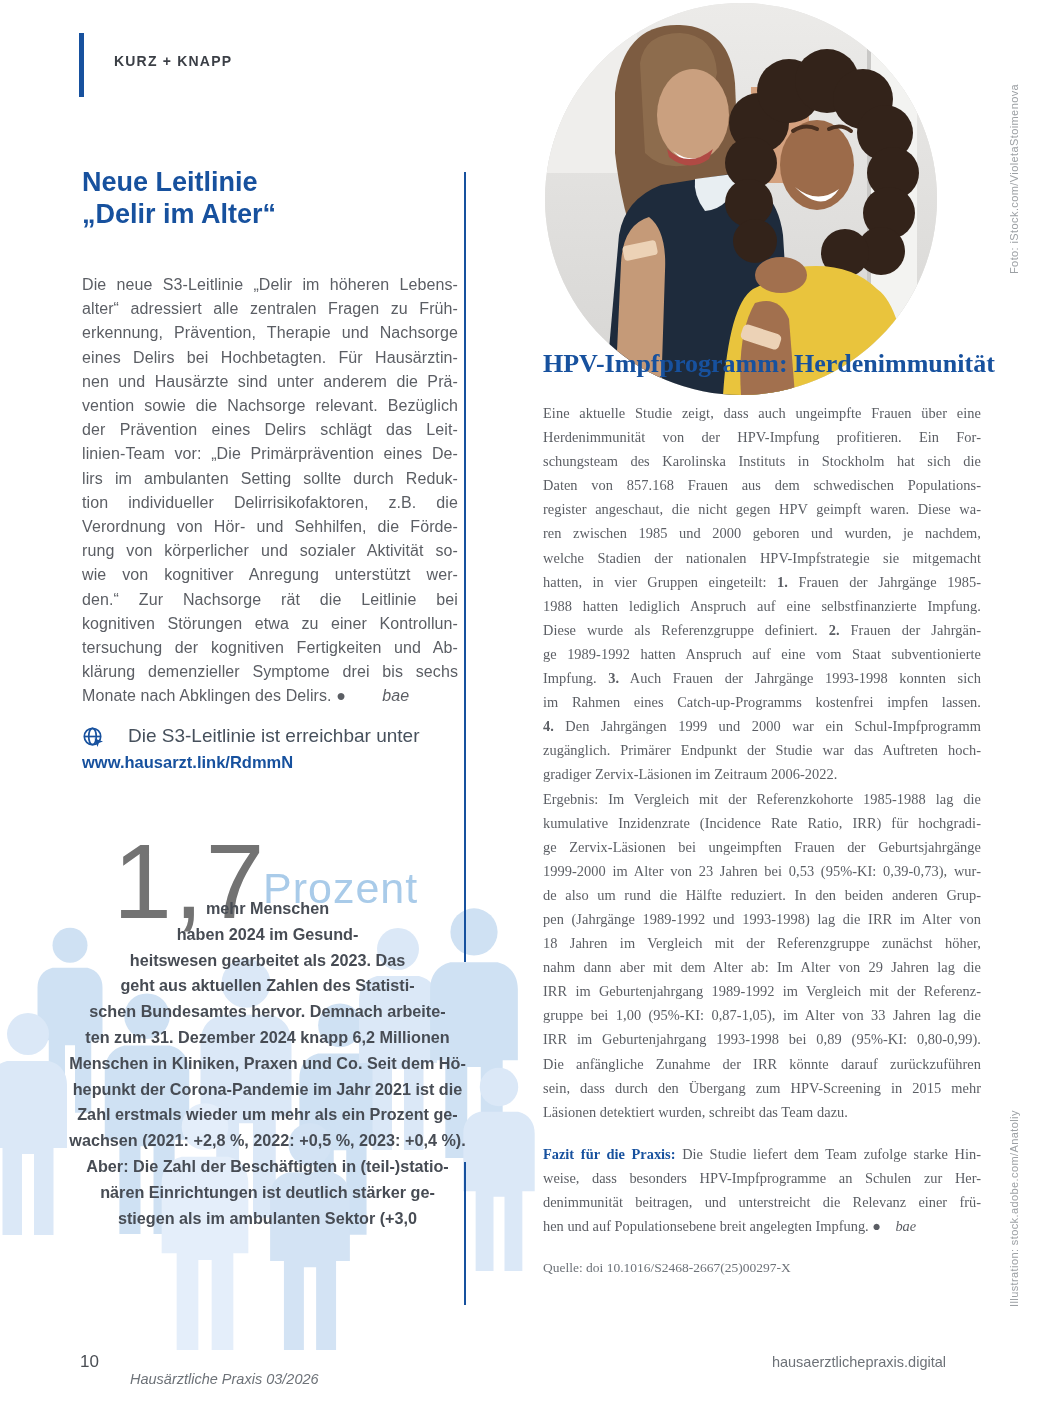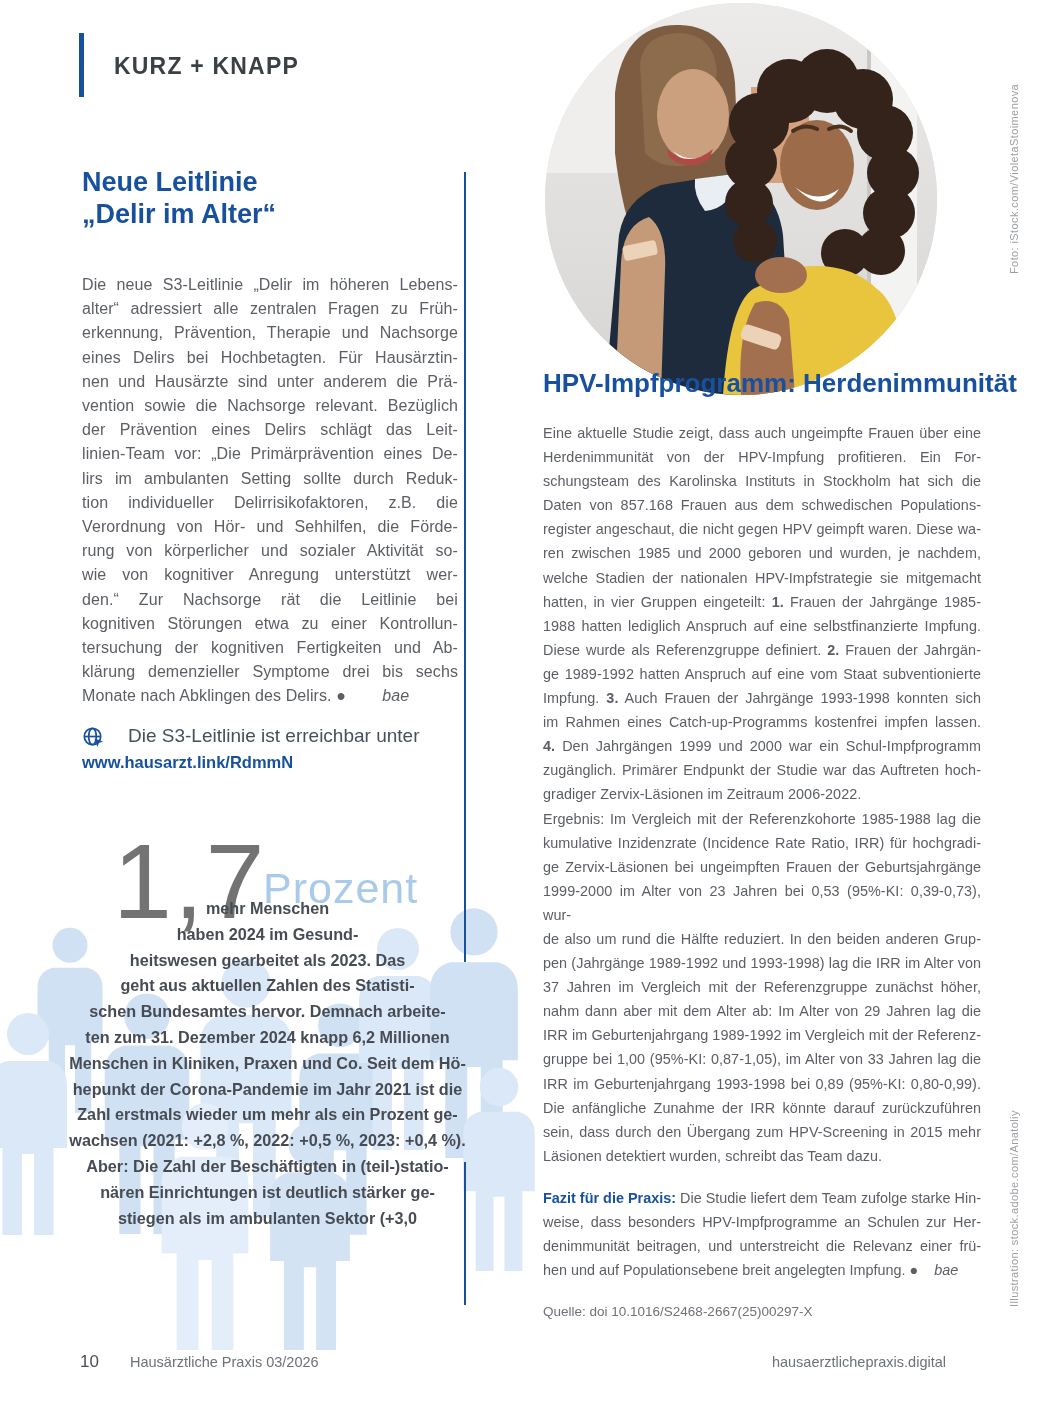--- a/index.html
+++ b/index.html
@@ -1,20 +1,20 @@
 <!DOCTYPE html>
 <html><head>
 <meta charset="utf-8">
 <style>
   html,body{margin:0;padding:0;background:#f2f2f2;}
   #canvas{position:relative;width:1058px;height:1411px;background:#ffffff;margin:0 auto;
           font-family:"Liberation Sans",sans-serif;overflow:hidden;}
   
   .kicker-bar{position:absolute;left:79px;top:33px;width:5px;height:64px;background:#17519E;}
-  .kicker{position:absolute;left:114px;top:53px;font-size:23px;font-weight:bold;
+  .kicker{position:absolute;left:114px;top:53px;font-size:14px;font-weight:bold;
           letter-spacing:1.2px;color:#3B3F46;}
   
   .photo-circle{position:absolute;left:545px;top:3px;width:392px;height:392px;border-radius:50%;
                 overflow:hidden;background:#e3e2e0;}
   
   .v-credit{position:absolute;writing-mode:vertical-rl;transform:rotate(180deg);
             font-size:11px;color:#9CA0A4;letter-spacing:.4px;text-align:left;}
   #credit-top{left:1008px;top:52px;height:222px;}
   #credit-bottom{left:1008px;top:1072px;height:235px;}
   
@@ -36,29 +36,29 @@
   .crowd{position:absolute;left:0;top:870px;width:545px;height:480px;z-index:0;}
   .stat{position:absolute;left:55px;top:820px;width:425px;z-index:2;}
   .stat-number{position:absolute;left:58px;top:8px;font-size:106px;line-height:1;font-weight:200;
                color:#737373;letter-spacing:2px;}
   .stat-unit{position:absolute;left:208px;top:44px;font-size:43px;font-weight:200;color:#A9CBE9;
              letter-spacing:1px;}
   .stat-lines{position:absolute;left:0;top:76px;width:425px;font-size:16.2px;font-weight:bold;
               line-height:25.8px;color:#474C54;text-align:center;}
   .sline{text-align:center;}
   
-  .right-col{position:absolute;left:543px;top:368px;width:438px;z-index:2;}
+  .right-col{position:absolute;left:543px;top:348px;width:438px;z-index:2;font-family:Liberation Serif, serif;}
   .right-title{color:#17519E;font-weight:bold;font-size:26px;line-height:31px;white-space:nowrap;}
   .right-body{margin-top:22px;font-size:14.4px;line-height:24.1px;color:#5B5E64;letter-spacing:.05px;}
   .fazit{margin-top:18px;font-size:14.4px;line-height:24.1px;color:#5B5E64;}
   .source{margin-top:22px;font-size:13.5px;color:#6D7278;}
   
   .footer{position:absolute;left:0;top:1352px;width:1058px;font-size:14.5px;color:#6D7278;z-index:2;}
   .page-num{position:absolute;left:80px;top:0;font-size:17px;color:#4A4E54;}
-  .footer-left{position:absolute;left:130px;top:2px;}
+  .footer-left{position:absolute;left:130px;top:19px;font-style:italic;}
   .footer-right{position:absolute;left:668px;top:2px;width:278px;text-align:right;}
 </style>
 </head>
 <body>
 
 <div id="canvas">
 
   <div class="kicker-bar"></div>
   <div class="kicker">KURZ + KNAPP</div>
 
@@ -216,21 +216,21 @@
         <div class="jline">im Rahmen eines Catch-up-Programms kostenfrei impfen lassen.</div>
         <div class="jline"><b>4.</b> Den Jahrgängen 1999 und 2000 war ein Schul-Impfprogramm</div>
         <div class="jline">zugänglich. Primärer Endpunkt der Studie war das Auftreten hoch-</div>
         <div class="jline last">gradiger Zervix-Läsionen im Zeitraum 2006-2022.</div>
         <div class="jline">Ergebnis: Im Vergleich mit der Referenzkohorte 1985-1988 lag die</div>
         <div class="jline">kumulative Inzidenzrate (Incidence Rate Ratio, IRR) für hochgradi-</div>
         <div class="jline">ge Zervix-Läsionen bei ungeimpften Frauen der Geburtsjahrgänge</div>
         <div class="jline">1999-2000 im Alter von 23 Jahren bei 0,53 (95%-KI: 0,39-0,73), wur-</div>
         <div class="jline">de also um rund die Hälfte reduziert. In den beiden anderen Grup-</div>
         <div class="jline">pen (Jahrgänge 1989-1992 und 1993-1998) lag die IRR im Alter von</div>
-        <div class="jline">37 Jahren im Vergleich mit der Referenzgruppe zunächst höher,</div>
+        <div class="jline">18 Jahren im Vergleich mit der Referenzgruppe zunächst höher,</div>
         <div class="jline">nahm dann aber mit dem Alter ab: Im Alter von 29 Jahren lag die</div>
         <div class="jline">IRR im Geburtenjahrgang 1989-1992 im Vergleich mit der Referenz-</div>
         <div class="jline">gruppe bei 1,00 (95%-KI: 0,87-1,05), im Alter von 33 Jahren lag die</div>
         <div class="jline">IRR im Geburtenjahrgang 1993-1998 bei 0,89 (95%-KI: 0,80-0,99).</div>
         <div class="jline">Die anfängliche Zunahme der IRR könnte darauf zurückzuführen</div>
         <div class="jline">sein, dass durch den Übergang zum HPV-Screening in 2015 mehr</div>
         <div class="jline last">Läsionen detektiert wurden, schreibt das Team dazu.</div>
       </div>
     <div class="fazit">
         <div class="jline"><span class="accent-b">Fazit für die Praxis:</span> Die Studie liefert dem Team zufolge starke Hin-</div>

